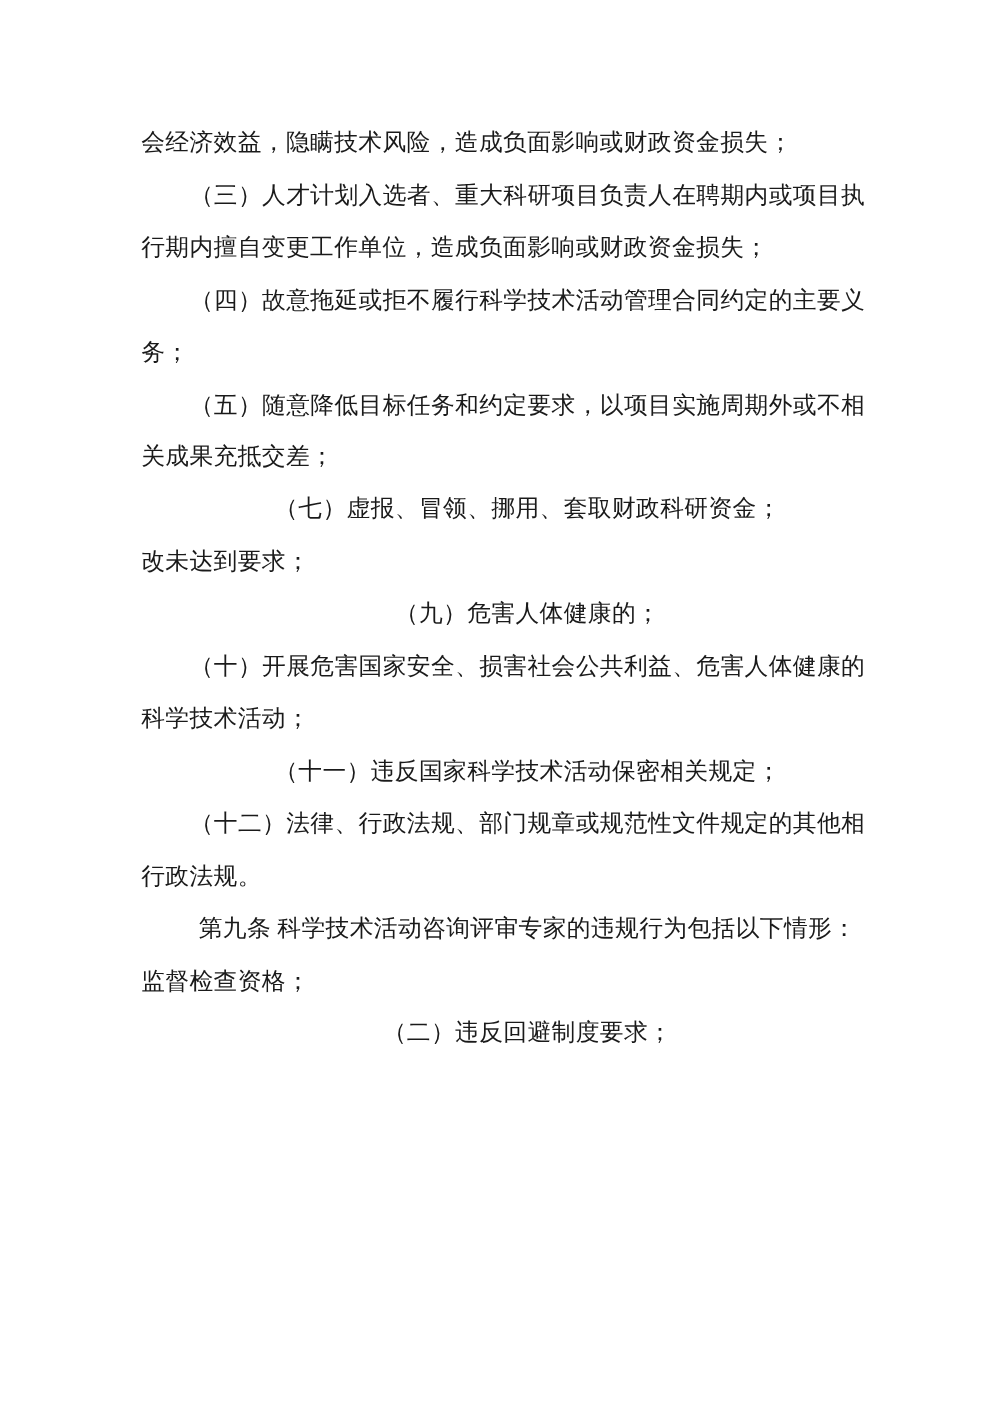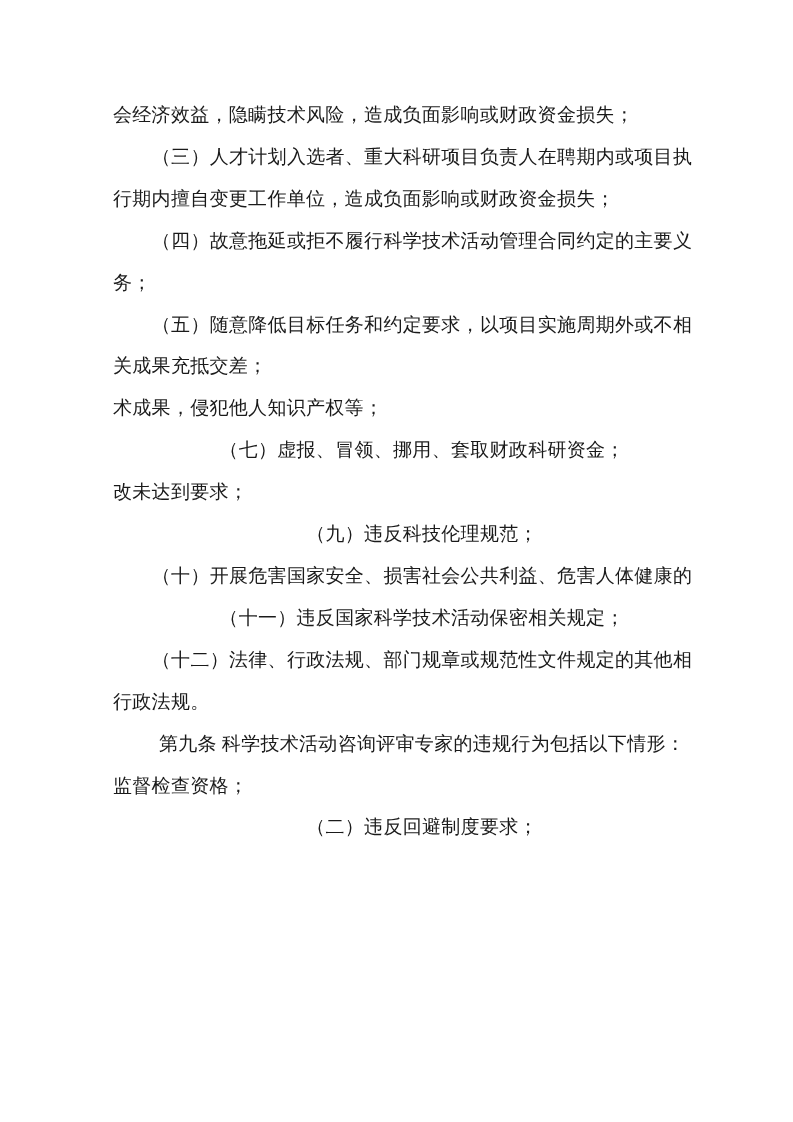--- a/index.html
+++ b/index.html
@@ -40,25 +40,25 @@
 
 <div class="page">
   <div class="doc-body" id="doc-body">
       <div class="line">会经济效益，隐瞒技术风险，造成负面影响或财政资金损失；</div>
       <div class="line indented">（三）人才计划入选者、重大科研项目负责人在聘期内或项目执</div>
       <div class="line">行期内擅自变更工作单位，造成负面影响或财政资金损失；</div>
       <div class="line indented">（四）故意拖延或拒不履行科学技术活动管理合同约定的主要义</div>
       <div class="line">务；</div>
       <div class="line indented">（五）随意降低目标任务和约定要求，以项目实施周期外或不相</div>
       <div class="line">关成果充抵交差；</div>
-      <div class="line">术成果，侵犯他人知识产权等；</div>
       <div class="line indented">（七）虚报、冒领、挪用、套取财政科研资金；</div>
       <div class="line">改未达到要求；</div>
-      <div class="line indented">（九）违反科技伦理规范；</div>
+      <div class="line indented">（九）危害人体健康的；</div>
       <div class="line indented">（十）开展危害国家安全、损害社会公共利益、危害人体健康的</div>
+      <div class="line">科学技术活动；</div>
       <div class="line indented">（十一）违反国家科学技术活动保密相关规定；</div>
       <div class="line indented">（十二）法律、行政法规、部门规章或规范性文件规定的其他相</div>
       <div class="line">行政法规。</div>
       <div class="line indented">第九条 科学技术活动咨询评审专家的违规行为包括以下情形：</div>
       <div class="line">监督检查资格；</div>
       <div class="line indented">（二）违反回避制度要求；</div>
     </div>
 </div>
 
 </body></html>

